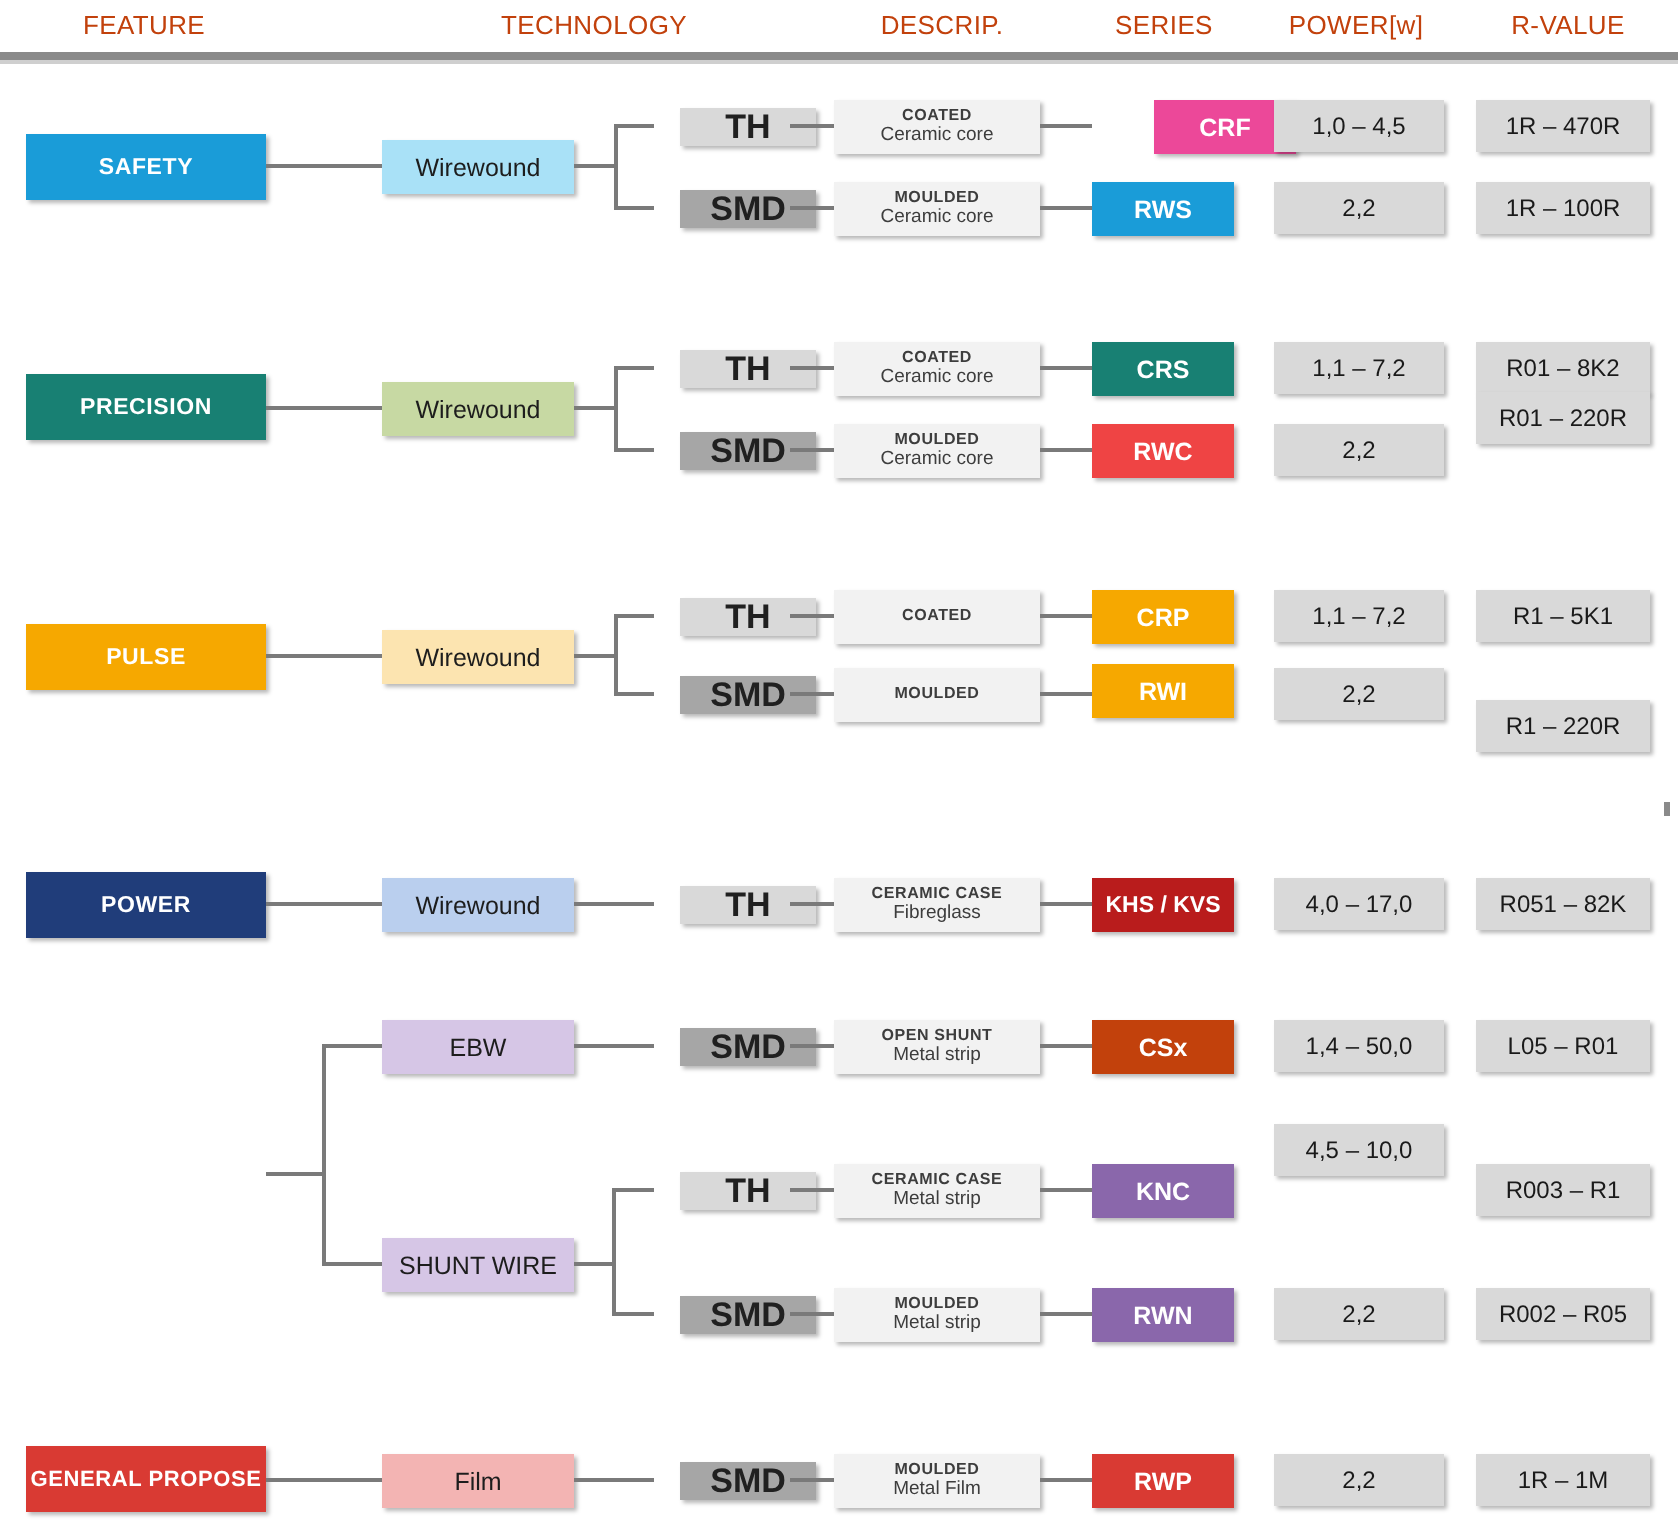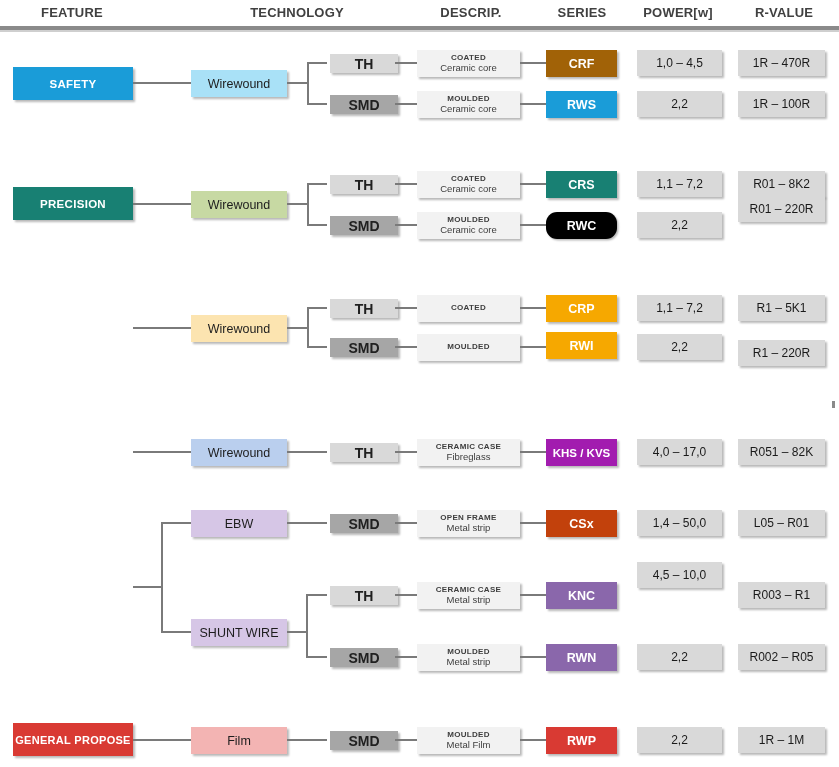--- a/index.html
+++ b/index.html
@@ -1,25 +1,25 @@
 <!DOCTYPE html>
 <html><head>
 <meta charset="utf-8">
 <style>
   html,body{margin:0;padding:0;background:#fff;}
   #stage{position:relative;width:839px;height:767px;background:#ffffff;
          font-family:"Liberation Sans",sans-serif;overflow:hidden;}
   .hdr{position:absolute;top:4px;height:18px;line-height:18px;text-align:center;
-       font-size:13px;font-weight:700;color:#404040;letter-spacing:.2px;}
+       font-size:13px;font-weight:400;color:#c2410c;letter-spacing:.2px;}
   .rule{position:absolute;left:0;width:839px;}
   .bx{position:absolute;display:flex;align-items:center;justify-content:center;
       box-shadow:1.5px 1.5px 2px rgba(0,0,0,.28);box-sizing:border-box;text-align:center;}
   .feat{left:13px;width:120px;height:33px;color:#fff;font-weight:700;font-size:11.5px;letter-spacing:.3px;}
   .tech{left:191px;width:96px;height:27px;color:#1d1d1d;font-size:12.5px;font-weight:500;}
-  .mnt{left:330px;width:68px;height:19px;color:#202020;font-size:14px;font-weight:600;}
+  .mnt{left:340px;width:68px;height:19px;color:#202020;font-size:17px;font-weight:600;}
   .dsc{left:417px;width:103px;height:27px;background:#f2f2f2;flex-direction:column;line-height:1.08;}
   .dsc .t1{font-size:8px;font-weight:600;color:#3d3d3d;letter-spacing:.3px;}
   .dsc .t2{font-size:9.5px;color:#3d3d3d;}
   .ser{left:546px;width:71px;height:27px;color:#fff;font-weight:700;font-size:12.5px;}
   .pow{left:637px;width:85px;height:26px;background:#d9d9d9;color:#1a1a1a;font-size:12px;}
   .rva{left:738px;width:87px;height:26px;background:#d9d9d9;color:#1a1a1a;font-size:12px;}
   .hl{position:absolute;height:2px;background:#7a7a7a;}
   .vl{position:absolute;width:2px;background:#7a7a7a;}
 </style>
 </head>
@@ -44,21 +44,21 @@
   <div class="hl" style="left:308px;top:62px;width:19px"></div>
   <div class="hl" style="left:308px;top:103px;width:19px"></div>
 
   <div class="bx mnt" style="top: 54px; background-color: rgb(217, 217, 217);">TH</div>
   <div class="hl" style="left:395px;top:62px;width:22px"></div>
   <div class="bx dsc" style="top:50px">
     <span class="t1">COATED</span>
     <span class="t2">Ceramic core</span>
   </div>
   <div class="hl" style="left:520px;top:62px;width:26px"></div>
-  <div class="bx ser" style="top: 50px; background-color: #a16207;">CRF</div>
+  <div class="bx ser" style="top: 50px; background-color: #ec4899; margin-left: 31px;">CRF</div>
   <div class="bx pow" style="top:50px">1,0 – 4,5</div>
   <div class="bx rva" style="top:50px">1R – 470R</div>
 
   <div class="bx mnt" style="top: 95px; background-color: rgb(166, 166, 166);">SMD</div>
   <div class="hl" style="left:395px;top:103px;width:22px"></div>
   <div class="bx dsc" style="top:91px">
     <span class="t1">MOULDED</span>
     <span class="t2">Ceramic core</span>
   </div>
   <div class="hl" style="left:520px;top:103px;width:26px"></div>
@@ -85,24 +85,25 @@
   <div class="bx pow" style="top:171px">1,1 – 7,2</div>
   <div class="bx rva" style="top:171px">R01 – 8K2</div>
 
   <div class="bx mnt" style="top: 216px; background-color: rgb(166, 166, 166);">SMD</div>
   <div class="hl" style="left:395px;top:224px;width:22px"></div>
   <div class="bx dsc" style="top:212px">
     <span class="t1">MOULDED</span>
     <span class="t2">Ceramic core</span>
   </div>
   <div class="hl" style="left:520px;top:224px;width:26px"></div>
-  <div class="bx ser" style="top: 212px; background-color: #000000; border-radius: 11px;">RWC</div>
+  <div class="bx ser" style="top: 212px; background-color: #ef4444;">RWC</div>
   <div class="bx pow" style="top:212px">2,2</div>
   <div class="bx rva" style="top:196px">R01 – 220R</div>
 
+  <div class="bx feat" style="top: 312px; background-color: rgb(246, 168, 0);">PULSE</div>
   <div class="bx tech" style="top: 315px; background-color: rgb(252, 228, 176);">Wirewound</div>
   <div class="hl" style="left:133px;top:327px;width:58px"></div>
   <div class="hl" style="left:287px;top:327px;width:21px"></div>
   <div class="vl" style="left:307px;top:307px;height:41px"></div>
   <div class="hl" style="left:308px;top:307px;width:19px"></div>
   <div class="hl" style="left:308px;top:346px;width:19px"></div>
 
   <div class="bx mnt" style="top: 299px; background-color: rgb(217, 217, 217);">TH</div>
   <div class="hl" style="left:395px;top:307px;width:22px"></div>
   <div class="bx dsc" style="top:295px">
@@ -116,54 +117,55 @@
 
   <div class="bx mnt" style="top: 338px; background-color: rgb(166, 166, 166);">SMD</div>
   <div class="hl" style="left:395px;top:346px;width:22px"></div>
   <div class="bx dsc" style="top:334px">
     <span class="t1">MOULDED</span>
     <span class="t2"></span>
   </div>
   <div class="hl" style="left:520px;top:346px;width:26px"></div>
   <div class="bx ser" style="top: 332px; background-color: rgb(246, 168, 0);">RWI</div>
   <div class="bx pow" style="top:334px">2,2</div>
-  <div class="bx rva" style="top:340px">R1 – 220R</div>
+  <div class="bx rva" style="top:350px">R1 – 220R</div>
 
   <div style="position:absolute;left:832px;top:401px;width:3px;height:7px;background:#8a8a8a"></div>
 
+  <div class="bx feat" style="top: 436px; background-color: rgb(32, 61, 122);">POWER</div>
   <div class="bx tech" style="top: 439px; background-color: rgb(186, 207, 238);">Wirewound</div>
   <div class="hl" style="left:133px;top:451px;width:58px"></div>
   <div class="hl" style="left:287px;top:451px;width:40px"></div>
   <div class="bx mnt" style="top: 443px; background-color: rgb(217, 217, 217);">TH</div>
   <div class="hl" style="left:395px;top:451px;width:22px"></div>
   <div class="bx dsc" style="top:439px">
     <span class="t1">CERAMIC CASE</span>
     <span class="t2">Fibreglass</span>
   </div>
   <div class="hl" style="left:520px;top:451px;width:26px"></div>
-  <div class="bx ser" style="top: 439px; font-size: 11.5px; background-color: #a21caf;">KHS / KVS</div>
+  <div class="bx ser" style="top: 439px; font-size: 11.5px; background-color: #b91c1c;">KHS / KVS</div>
   <div class="bx pow" style="top:439px">4,0 – 17,0</div>
   <div class="bx rva" style="top:439px">R051 – 82K</div>
 
   <div class="hl" style="left:133px;top:586px;width:29px"></div>
   <div class="vl" style="left:161px;top:522px;height:111px"></div>
   <div class="hl" style="left:162px;top:522px;width:29px"></div>
   <div class="hl" style="left:162px;top:631px;width:29px"></div>
   <div class="bx tech" style="top: 510px; background-color: rgb(214, 198, 230);">EBW</div>
   <div class="bx tech" style="top: 619px; background-color: rgb(214, 198, 230);">SHUNT WIRE</div>
   <div class="hl" style="left:287px;top:522px;width:40px"></div>
   <div class="hl" style="left:287px;top:631px;width:20px"></div>
   <div class="vl" style="left:306px;top:594px;height:64px"></div>
   <div class="hl" style="left:307px;top:594px;width:20px"></div>
   <div class="hl" style="left:307px;top:656px;width:20px"></div>
 
   <div class="bx mnt" style="top: 514px; background-color: rgb(166, 166, 166);">SMD</div>
   <div class="hl" style="left:395px;top:522px;width:22px"></div>
   <div class="bx dsc" style="top:510px">
-    <span class="t1">OPEN FRAME</span>
+    <span class="t1">OPEN SHUNT</span>
     <span class="t2">Metal strip</span>
   </div>
   <div class="hl" style="left:520px;top:522px;width:26px"></div>
   <div class="bx ser" style="top: 510px; background-color: #c2410c;">CSx</div>
   <div class="bx pow" style="top:510px">1,4 – 50,0</div>
   <div class="bx rva" style="top:510px">L05 – R01</div>
 
   <div class="bx mnt" style="top: 586px; background-color: rgb(217, 217, 217);">TH</div>
   <div class="hl" style="left:395px;top:594px;width:22px"></div>
   <div class="bx dsc" style="top:582px">

